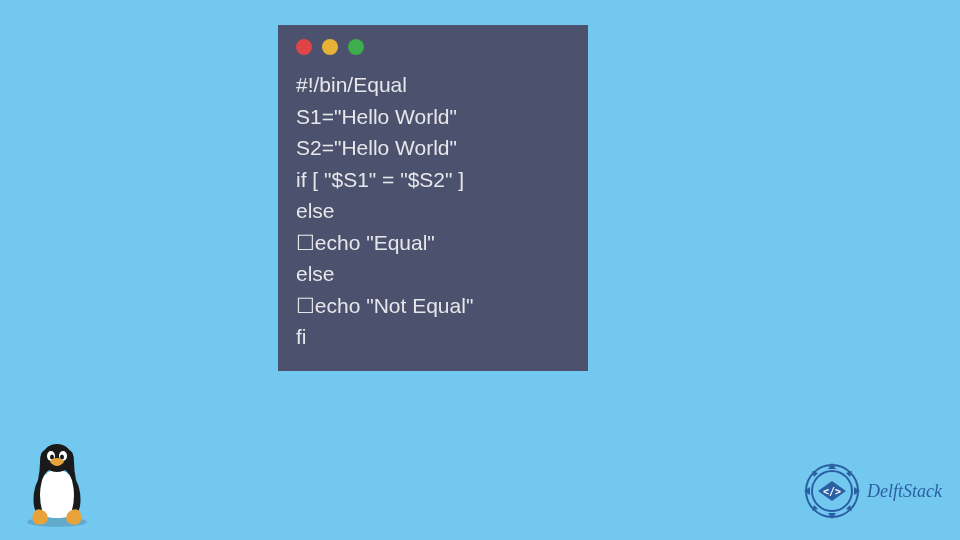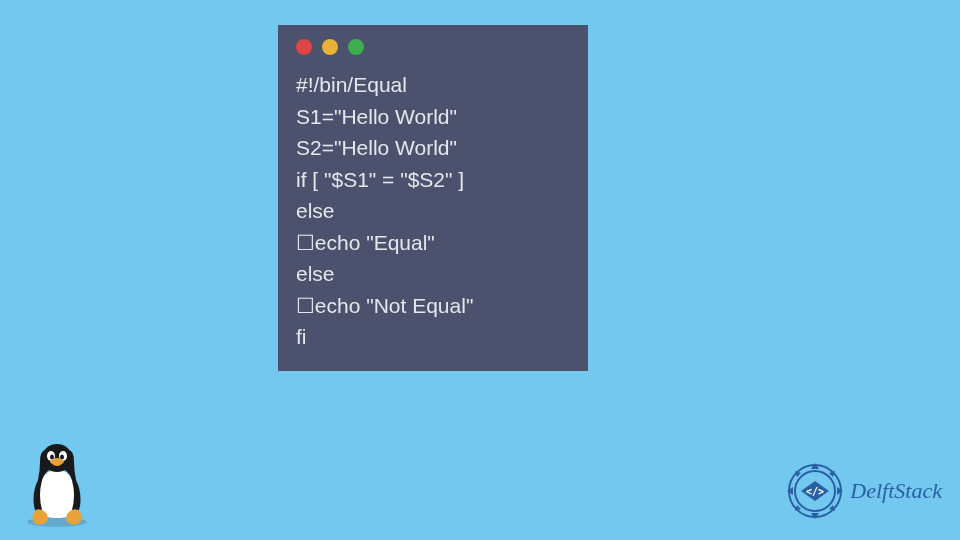--- a/index.html
+++ b/index.html
@@ -53,21 +53,21 @@
     display: flex;
     align-items: center;
     gap: 6px;
   }
   .delftstack-logo {
     width: 58px;
     height: 58px;
   }
   .delftstack-text {
     color: #2b5fa3;
-    font-size: 22px;
+    font-size: 18px;
     font-weight: 500;
     font-style: italic;
     font-family: Georgia, 'Times New Roman', serif;
   }
 </style>
 </head>
 <body>
 
 <div class="code-window">
   <div class="traffic-lights">

